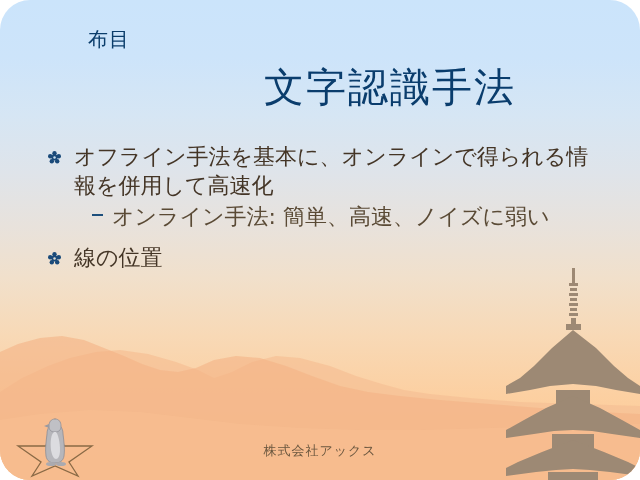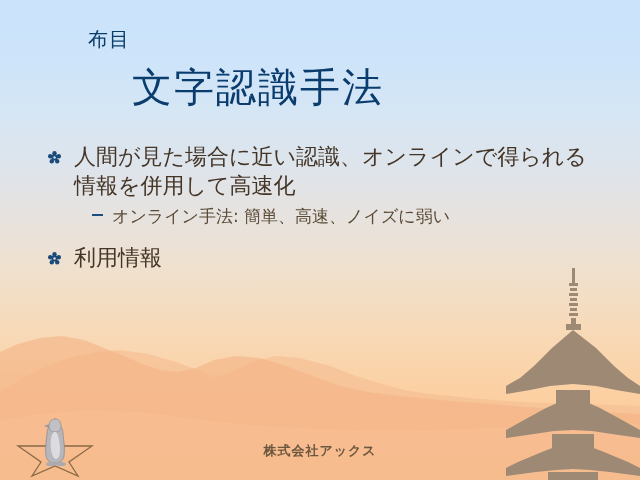--- a/index.html
+++ b/index.html
@@ -17,20 +17,21 @@
         #cbe4fb 0%,
         #cde4fa 12%,
         #d6e6f4 24%,
         #dfe4ea 36%,
         #e8e2dc 47%,
         #f1e0cb 58%,
         #f8d9b6 70%,
         #fcd0a2 82%,
         #fdcb97 92%,
         #fcc992 100%);
+    border-radius: 30px;
   }
 
   
   .scenery {
     position: absolute;
     left: 0; top: 0;
     width: 640px; height: 480px;
     pointer-events: none;
   }
 
@@ -42,21 +43,21 @@
     font-size: 20px;
     color: #0b3d6b;
     letter-spacing: 1px;
     white-space: nowrap;
   }
   .slide-title {
     position: absolute;
     left: 0;
     top: 60px;
     width: 516px;
-    text-align: center;
+    text-align: right;
     font-size: 40px;
     color: #0a3d6d;
     letter-spacing: 2px;
     white-space: nowrap;
   }
 
   
   .body-content {
     position: absolute;
     left: 48px;
@@ -95,37 +96,36 @@
     padding-top: 10px;
   }
   .dash-marker i {
     display: block;
     width: 11px;
     height: 2px;
     background: #1d4f7c;
   }
   .bullet-l2-text {
     flex: 1 1 auto;
-    font-size: 17px;
+    font-size: 22px;
     line-height: 25px;
     color: #5a4a35;
   }
   .group-gap { height: 14px; }
 
   
   .footer-text {
     position: absolute;
     left: 0;
     top: 442px;
     width: 640px;
     text-align: center;
     font-size: 13px;
     color: #6b573f;
     letter-spacing: 1px;
-    font-weight: bold;
   }
 </style>
 </head>
 <body>
 
 <div id="slide">
 
   <svg class="scenery" viewBox="0 0 640 480" width="640" height="480" xmlns="http://www.w3.org/2000/svg">
 
     <path d="M0,392 L22,378 L48,366 L70,358 L96,352 L120,350 L148,354 L176,362
@@ -206,21 +206,21 @@
             <circle cx="6.5" cy="2.2" r="2.2"></circle>
             <circle cx="10.8" cy="5.2" r="2.2"></circle>
             <circle cx="9.2" cy="10.2" r="2.2"></circle>
             <circle cx="3.8" cy="10.2" r="2.2"></circle>
             <circle cx="2.2" cy="5.2" r="2.2"></circle>
             <circle cx="6.5" cy="6.4" r="3.1"></circle>
           </g>
           <circle cx="6.5" cy="6.4" r="1.25" fill="#cbe0f0"></circle>
         </svg>
       </div>
-      <div class="bullet-l1-text">人間が見た場合に近い認識、オンラインで得られる情報を併用して高速化</div>
+      <div class="bullet-l1-text">オフライン手法を基本に、オンラインで得られる情報を併用して高速化</div>
     </div>
 
     <div class="bullet-l2">
       <div class="dash-marker">
           <i></i>
         </div>
       <div class="bullet-l2-text">オンライン手法: 簡単、高速、ノイズに弱い</div>
     </div>
 
 
@@ -233,20 +233,20 @@
             <circle cx="6.5" cy="2.2" r="2.2"></circle>
             <circle cx="10.8" cy="5.2" r="2.2"></circle>
             <circle cx="9.2" cy="10.2" r="2.2"></circle>
             <circle cx="3.8" cy="10.2" r="2.2"></circle>
             <circle cx="2.2" cy="5.2" r="2.2"></circle>
             <circle cx="6.5" cy="6.4" r="3.1"></circle>
           </g>
           <circle cx="6.5" cy="6.4" r="1.25" fill="#e2dcd4"></circle>
         </svg>
       </div>
-      <div class="bullet-l1-text">利用情報</div>
+      <div class="bullet-l1-text">線の位置</div>
     </div>
 
   </div>
 
   <div class="footer-text">株式会社アックス</div>
 
 </div>
 
 </body></html>

